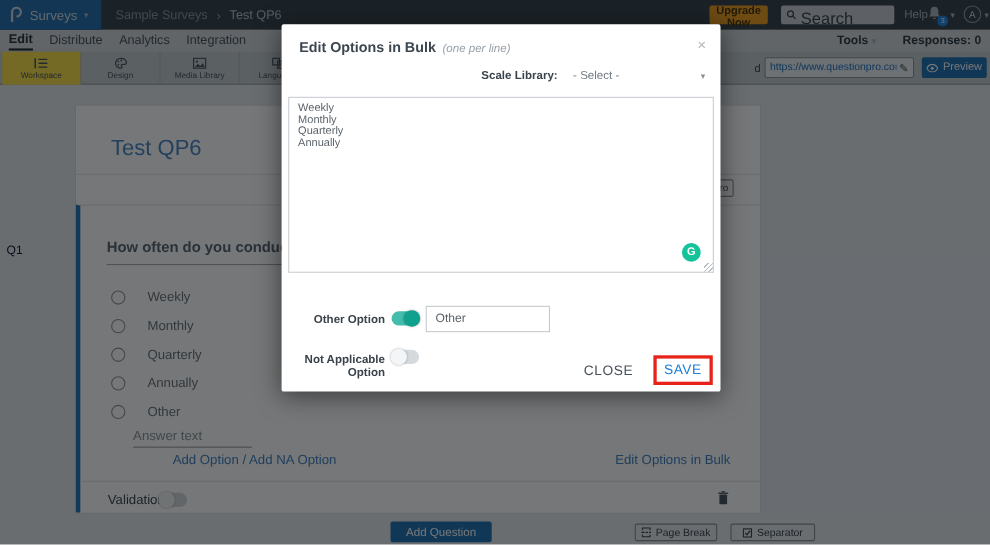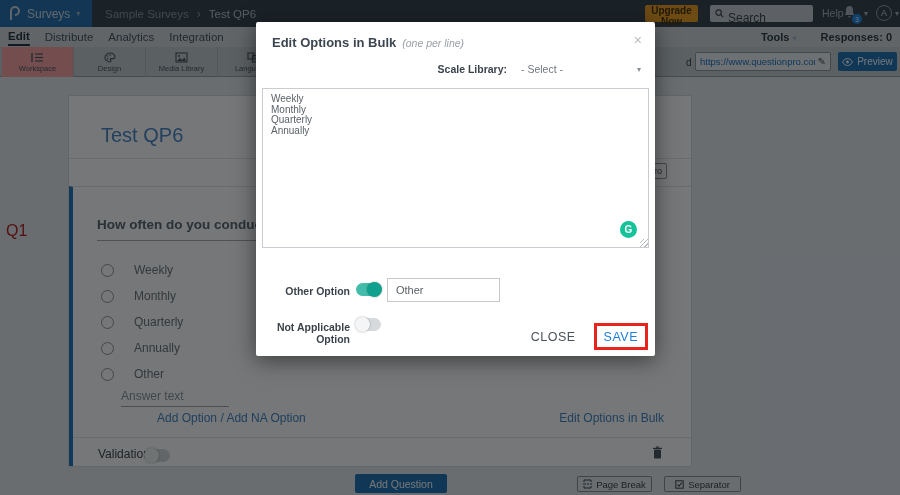--- a/index.html
+++ b/index.html
@@ -9,49 +9,49 @@
   
   .topbar { position:absolute; left:0; top:0; width:900px; height:27px; background:#39434d; z-index:1; }
   .logo-section { position:absolute; left:0; top:0; width:92px; height:27px; background:#2470ad; display:flex; align-items:center; gap:6px; padding-left:8px; color:#d5dfe8; font-size:12px; }
   .caret { font-size:8px; color:#9fb4c4; }
   .breadcrumb { position:absolute; left:105px; top:0; height:27px; display:flex; align-items:center; gap:8px; font-size:11.5px; }
   .bc-parent { color:#8d98a1; }
   .bc-sep { color:#8d98a1; font-size:12px; }
   .bc-current { color:#b9c3cc; }
   .upgrade-btn { position:absolute; left:645px; top:5px; width:53px; height:17px; background:#f09d1f; color:#46320a; font-size:10px; font-weight:bold; border:none; border-radius:2px; cursor:pointer; }
   .search-box { position:absolute; left:710px; top:5px; width:103px; height:17px; background:#c9cfd5; border-radius:2px; display:flex; align-items:center; padding:0 5px; gap:4px; }
-  .search-box input { background:transparent; border:none; outline:none; width:80px; font-size:12px; color:#2e353b;margin-top:8px; }
+  .search-box input { background:transparent; border:none; outline:none; width:80px; font-size:15px; color:#2e353b;margin-top:8px; }
   .search-box input::placeholder { color:#3a424a; opacity:1; }
   .help-link { position:absolute; left:822px; top:7px; font-size:10.5px; color:#aab4bd; }
   .bell-wrap { position:absolute; left:843px; top:5px; width:16px; height:17px; }
   .bell-badge { position:absolute; right:-3px; bottom:-2px; width:10px; height:10px; background:#1b87e6; color:#fff; border-radius:50%; font-size:6.5px; display:flex; align-items:center; justify-content:center; }
   .tb-caret1 { position:absolute; left:864px; top:9px; }
   .avatar { position:absolute; left:876px; top:5px; width:16px; height:16px; border:1px solid #97a2ab; border-radius:50%; color:#cfd8e0; font-size:9px; display:flex; align-items:center; justify-content:center; }
   .tb-caret2 { position:absolute; left:895px; top:9px; }
 
   
   .menubar { position:absolute; left:0; top:27px; width:900px; height:20px; background:#d2d7dc; display:flex; align-items:center; padding:0 8px; gap:15px; font-size:11.5px; color:#45525e; }
   .menu-item { cursor:pointer; }
   .menu-item.active { color:#27313a; font-weight:bold; border-bottom:2px solid #27313a; line-height:16px; }
   .menubar-right { margin-left:auto; display:flex; gap:24px; align-items:center; color:#2e3942; }
   .tools-item { font-weight:bold; font-size:11px; }
   .responses { font-weight:bold; font-size:11px; }
 
   
   .toolbar { position:absolute; left:0; top:47px; width:900px; height:30px; background:#c6ccd1; border-bottom:1px solid #9aa1a8; }
   .tool-tab { position:absolute; top:0; width:72px; height:30px; display:flex; flex-direction:column; align-items:center; justify-content:center; gap:1px; color:#4a545d; font-size:7.5px; cursor:pointer; border-right:1px solid #b2b8be; }
-  .tool-tab.active { background:#fca5a5; }
+  .tool-tab.active { background:#fde047; }
   .url-fragment { position:absolute; left:686px; top:57px; font-size:10px; color:#39424b; }
   .url-box { position:absolute; left:695px; top:52px; width:136px; height:19px; background:#eef1f3; border:1px solid #8f979e; border-radius:2px; display:flex; align-items:center; padding:0 4px; gap:3px; }
   .url-text { flex:1; font-size:9.5px; color:#1b6fc0; white-space:nowrap; overflow:hidden; }
   .pencil { font-size:10px; color:#4a545d; cursor:pointer; }
   .preview-btn { position:absolute; left:838px; top:52px; width:59px; height:19px; background:#2272b5; border:none; border-radius:2px; color:#fff; font-size:10px; display:flex; align-items:center; justify-content:center; gap:4px; cursor:pointer; }
 
   
-  .q-number { position:absolute; left:6px; top:222px; font-size:16px; color:#b91c1c; }
+  .q-number { position:absolute; left:6px; top:222px; font-size:11px; color:#0f172a; }
   .survey-card { position:absolute; left:68px; top:95px; width:624px; height:372px; background:#fff; border:1px solid #d5dadd; }
   .card-header { position:absolute; left:0; top:0; right:0; height:63px; border-bottom:1px solid #e3e7ea; }
   .survey-title { position:absolute; left:32px; top:28px; font-size:20px; color:#4b86c5; }
   .partial-btn { position:absolute; right:24px; top:67px; width:40px; height:16px; border:1px solid #8f979e; border-radius:2px; background:#fff; font-size:9px; color:#4a545d; text-align:right; padding-right:4px; line-height:14px; cursor:pointer; }
   .question-block { position:absolute; left:0; right:0; top:90px; bottom:0; background:#fff; border-top:1px solid #e3e7ea; border-left:4px solid #2475ba; }
   .q-title { position:absolute; left:24px; top:30px; width:320px; font-size:13.5px; font-weight:600; color:#5a6570; padding-bottom:8px; border-bottom:1px solid #a7adb3; white-space:nowrap; overflow:hidden; }
   .opt-row { position:absolute; left:28px; height:26px; display:flex; align-items:center; gap:20px; }
   .radio { width:13px; height:13px; border:1.5px solid #8f979e; border-radius:50%; background:#fff; cursor:pointer; flex:none; }
   .opt-label { font-size:12px; color:#6b747c; }
   .answer-text { position:absolute; left:48px; top:202px; width:108px; font-size:12px; color:#8a939b; padding-bottom:3px; border-bottom:1px solid #9aa2a9; }

